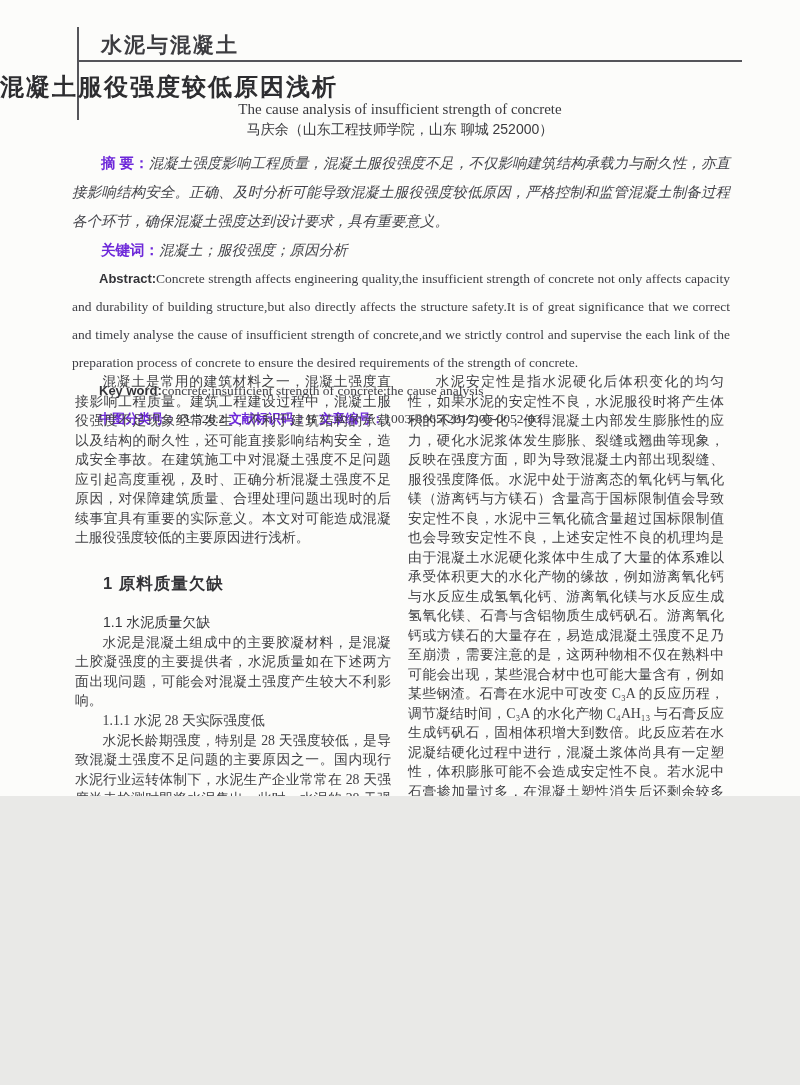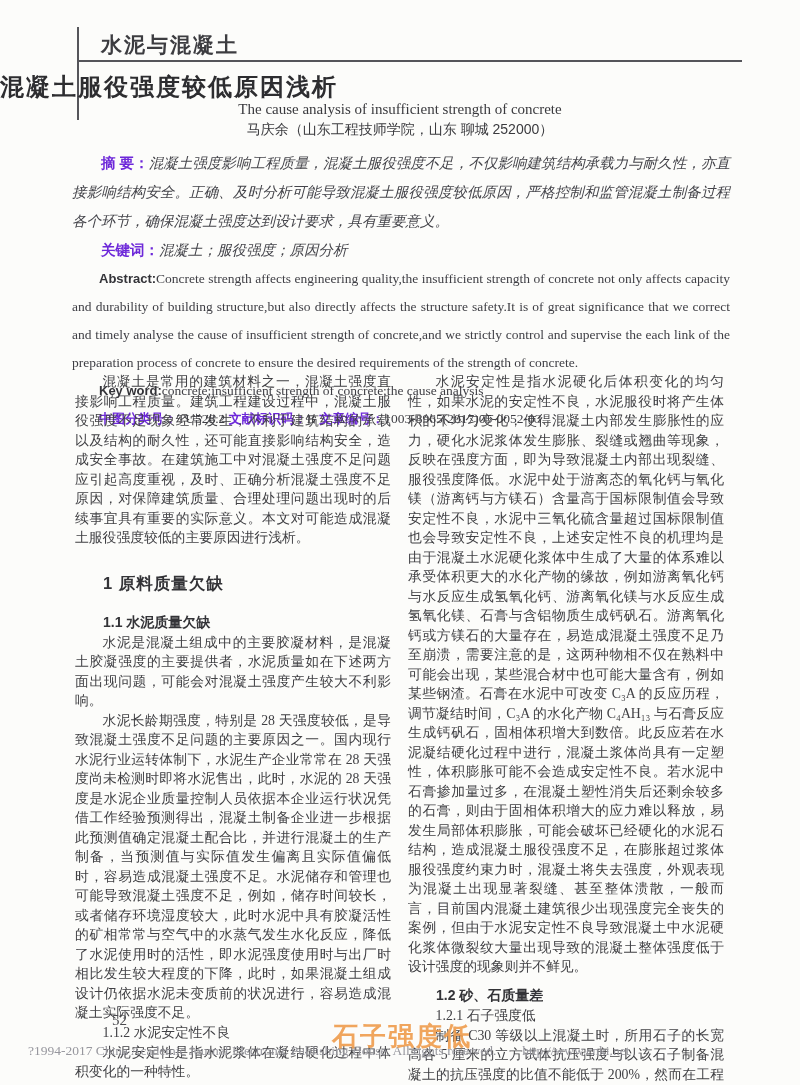--- a/index.html
+++ b/index.html
@@ -1,19 +1,19 @@
 <!DOCTYPE html>
 <html><head>
 <meta charset="utf-8">
 <style>
   * { margin:0; padding:0; box-sizing:border-box; }
   html,body { width:800px; background:#e9e9e7; }
   body { font-family:"Liberation Sans", sans-serif; }
   .page {
-    position:relative; width:800px; height:1085px;
+    position:relative; width:800px; height:796px;
     background:#fcfcfa; color:#3e3e40; overflow:hidden;
   }
   
   .masthead-vline { position:absolute; left:77px; top:27px; width:2px; height:93px; background:#55555a; }
   .masthead-hline { position:absolute; left:78px; top:60px; width:664px; height:2px; background:#55555a; }
   .masthead {
     position:absolute; left:101px; top:31px;
     font-size:21px; font-weight:bold; letter-spacing:2px; color:#3c3c40;
   }
   
@@ -53,21 +53,21 @@
   .col { width:316px; }
   .blk { color:#404044; }
   .blk.p {
     font-family:"Liberation Serif", serif;
     font-size:13.8px; line-height:19.5px; text-align:justify; text-indent:2em;
   }
   .blk.h1 {
     font-weight:bold; font-size:16.5px; color:#333337;
     margin:25px 0 17px 0; text-indent:1.7em; letter-spacing:1px;
   }
-  .blk.h2 { font-weight:bold; font-size:14px; color:#333337; line-height:21px; text-indent:2em; margin-top:8px; }
+  .blk.h2 { font-weight:normal; font-size:14px; color:#333337; line-height:21px; text-indent:2em; margin-top:8px; }
   .blk.h3 { font-family:"Liberation Serif", serif; font-size:13.8px; line-height:20px; text-indent:2em; }
   
   .page-number {
     position:absolute; left:72px; top:1012px;
     font-family:"Liberation Serif", serif; font-size:15px; color:#4a4a4e;margin-left:40px;
   }
   .copyright {
     position:absolute; left:28px; top:1043px; width:744px;
     font-family:"Liberation Serif", serif; font-size:13.5px; color:#97979e;
     white-space:nowrap;
@@ -99,20 +99,21 @@
     <p class="kw-en"><span class="lbl-en">Key word:</span><span>concrete;insufficient strength of concrete;the cause analysis</span></p>
     <p class="meta-line"><span class="lbl-cn">中图分类号：</span><span class="val">TU528.2 </span><span class="lbl-cn">文献标识码：</span><span class="val">B </span><span class="lbl-cn">文章编号：</span><span class="val">1003-8965(2017)05-0052-03</span></p>
   </div>
 
   <div class="body-cols">
     <div class="col">
         <div class="blk p">混凝土是常用的建筑材料之一，混凝土强度直接影响工程质量。建筑工程建设过程中，混凝土服役强度不足现象经常发生，不利于建筑结构的承载以及结构的耐久性，还可能直接影响结构安全，造成安全事故。在建筑施工中对混凝土强度不足问题应引起高度重视，及时、正确分析混凝土强度不足原因，对保障建筑质量、合理处理问题出现时的后续事宜具有重要的实际意义。本文对可能造成混凝土服役强度较低的主要原因进行浅析。</div>
         <div class="blk h1">1 原料质量欠缺</div>
         <div class="blk h2">1.1 水泥质量欠缺</div>
         <div class="blk p">水泥是混凝土组成中的主要胶凝材料，是混凝土胶凝强度的主要提供者，水泥质量如在下述两方面出现问题，可能会对混凝土强度产生较大不利影响。</div>
+        <div class="blk h3">1.1.1 水泥 28 天实际强度低</div>
         <div class="blk p">水泥长龄期强度，特别是 28 天强度较低，是导致混凝土强度不足问题的主要原因之一。国内现行水泥行业运转体制下，水泥生产企业常常在 28 天强度尚未检测时即将水泥售出，此时，水泥的 28 天强度是水泥企业质量控制人员依据本企业运行状况凭借工作经验预测得出，混凝土制备企业进一步根据此预测值确定混凝土配合比，并进行混凝土的生产制备，当预测值与实际值发生偏离且实际值偏低时，容易造成混凝土强度不足。水泥储存和管理也可能导致混凝土强度不足，例如，储存时间较长，或者储存环境湿度较大，此时水泥中具有胶凝活性的矿相常常与空气中的水蒸气发生水化反应，降低了水泥使用时的活性，即水泥强度使用时与出厂时相比发生较大程度的下降，此时，如果混凝土组成设计仍依据水泥未变质前的状况进行，容易造成混凝土实际强度不足。</div>
         <div class="blk h3">1.1.2 水泥安定性不良</div>
         <div class="blk p">水泥安定性是指水泥浆体在凝结硬化过程中体积变化的一种特性。</div>
       </div>
     <div class="col">
         <div class="blk p">水泥安定性是指水泥硬化后体积变化的均匀性，如果水泥的安定性不良，水泥服役时将产生体积的不均匀变化，使得混凝土内部发生膨胀性的应力，硬化水泥浆体发生膨胀、裂缝或翘曲等现象，反映在强度方面，即为导致混凝土内部出现裂缝、服役强度降低。水泥中处于游离态的氧化钙与氧化镁（游离钙与方镁石）含量高于国标限制值会导致安定性不良，水泥中三氧化硫含量超过国标限制值也会导致安定性不良，上述安定性不良的机理均是由于混凝土水泥硬化浆体中生成了大量的体系难以承受体积更大的水化产物的缘故，例如游离氧化钙与水反应生成氢氧化钙、游离氧化镁与水反应生成氢氧化镁、石膏与含铝物质生成钙矾石。游离氧化钙或方镁石的大量存在，易造成混凝土强度不足乃至崩溃，需要注意的是，这两种物相不仅在熟料中可能会出现，某些混合材中也可能大量含有，例如某些钢渣。石膏在水泥中可改变 C₃A 的反应历程，调节凝结时间，C₃A 的水化产物 C₄AH₁₃ 与石膏反应生成钙矾石，固相体积增大到数倍。此反应若在水泥凝结硬化过程中进行，混凝土浆体尚具有一定塑性，体积膨胀可能不会造成安定性不良。若水泥中石膏掺加量过多，在混凝土塑性消失后还剩余较多的石膏，则由于固相体积增大的应力难以释放，易发生局部体积膨胀，可能会破坏已经硬化的水泥石结构，造成混凝土服役强度不足，在膨胀超过浆体服役强度约束力时，混凝土将失去强度，外观表现为混凝土出现显著裂缝、甚至整体溃散，一般而言，目前国内混凝土建筑很少出现强度完全丧失的案例，但由于水泥安定性不良导致混凝土中水泥硬化浆体微裂纹大量出现导致的混凝土整体强度低于设计强度的现象则并不鲜见。</div>
         <div class="blk h2">1.2 砂、石质量差</div>
         <div class="blk h3">1.2.1 石子强度低</div>
         <div class="blk p">制备 C30 等级以上混凝土时，所用石子的长宽高各 5 厘米的立方试体抗压强度与以该石子制备混凝土的抗压强度的比值不能低于 200%，然而在工程实际中，当对混凝土试块进行抗压强度测试之后，会发现许多石子处于受</div>
       </div>

